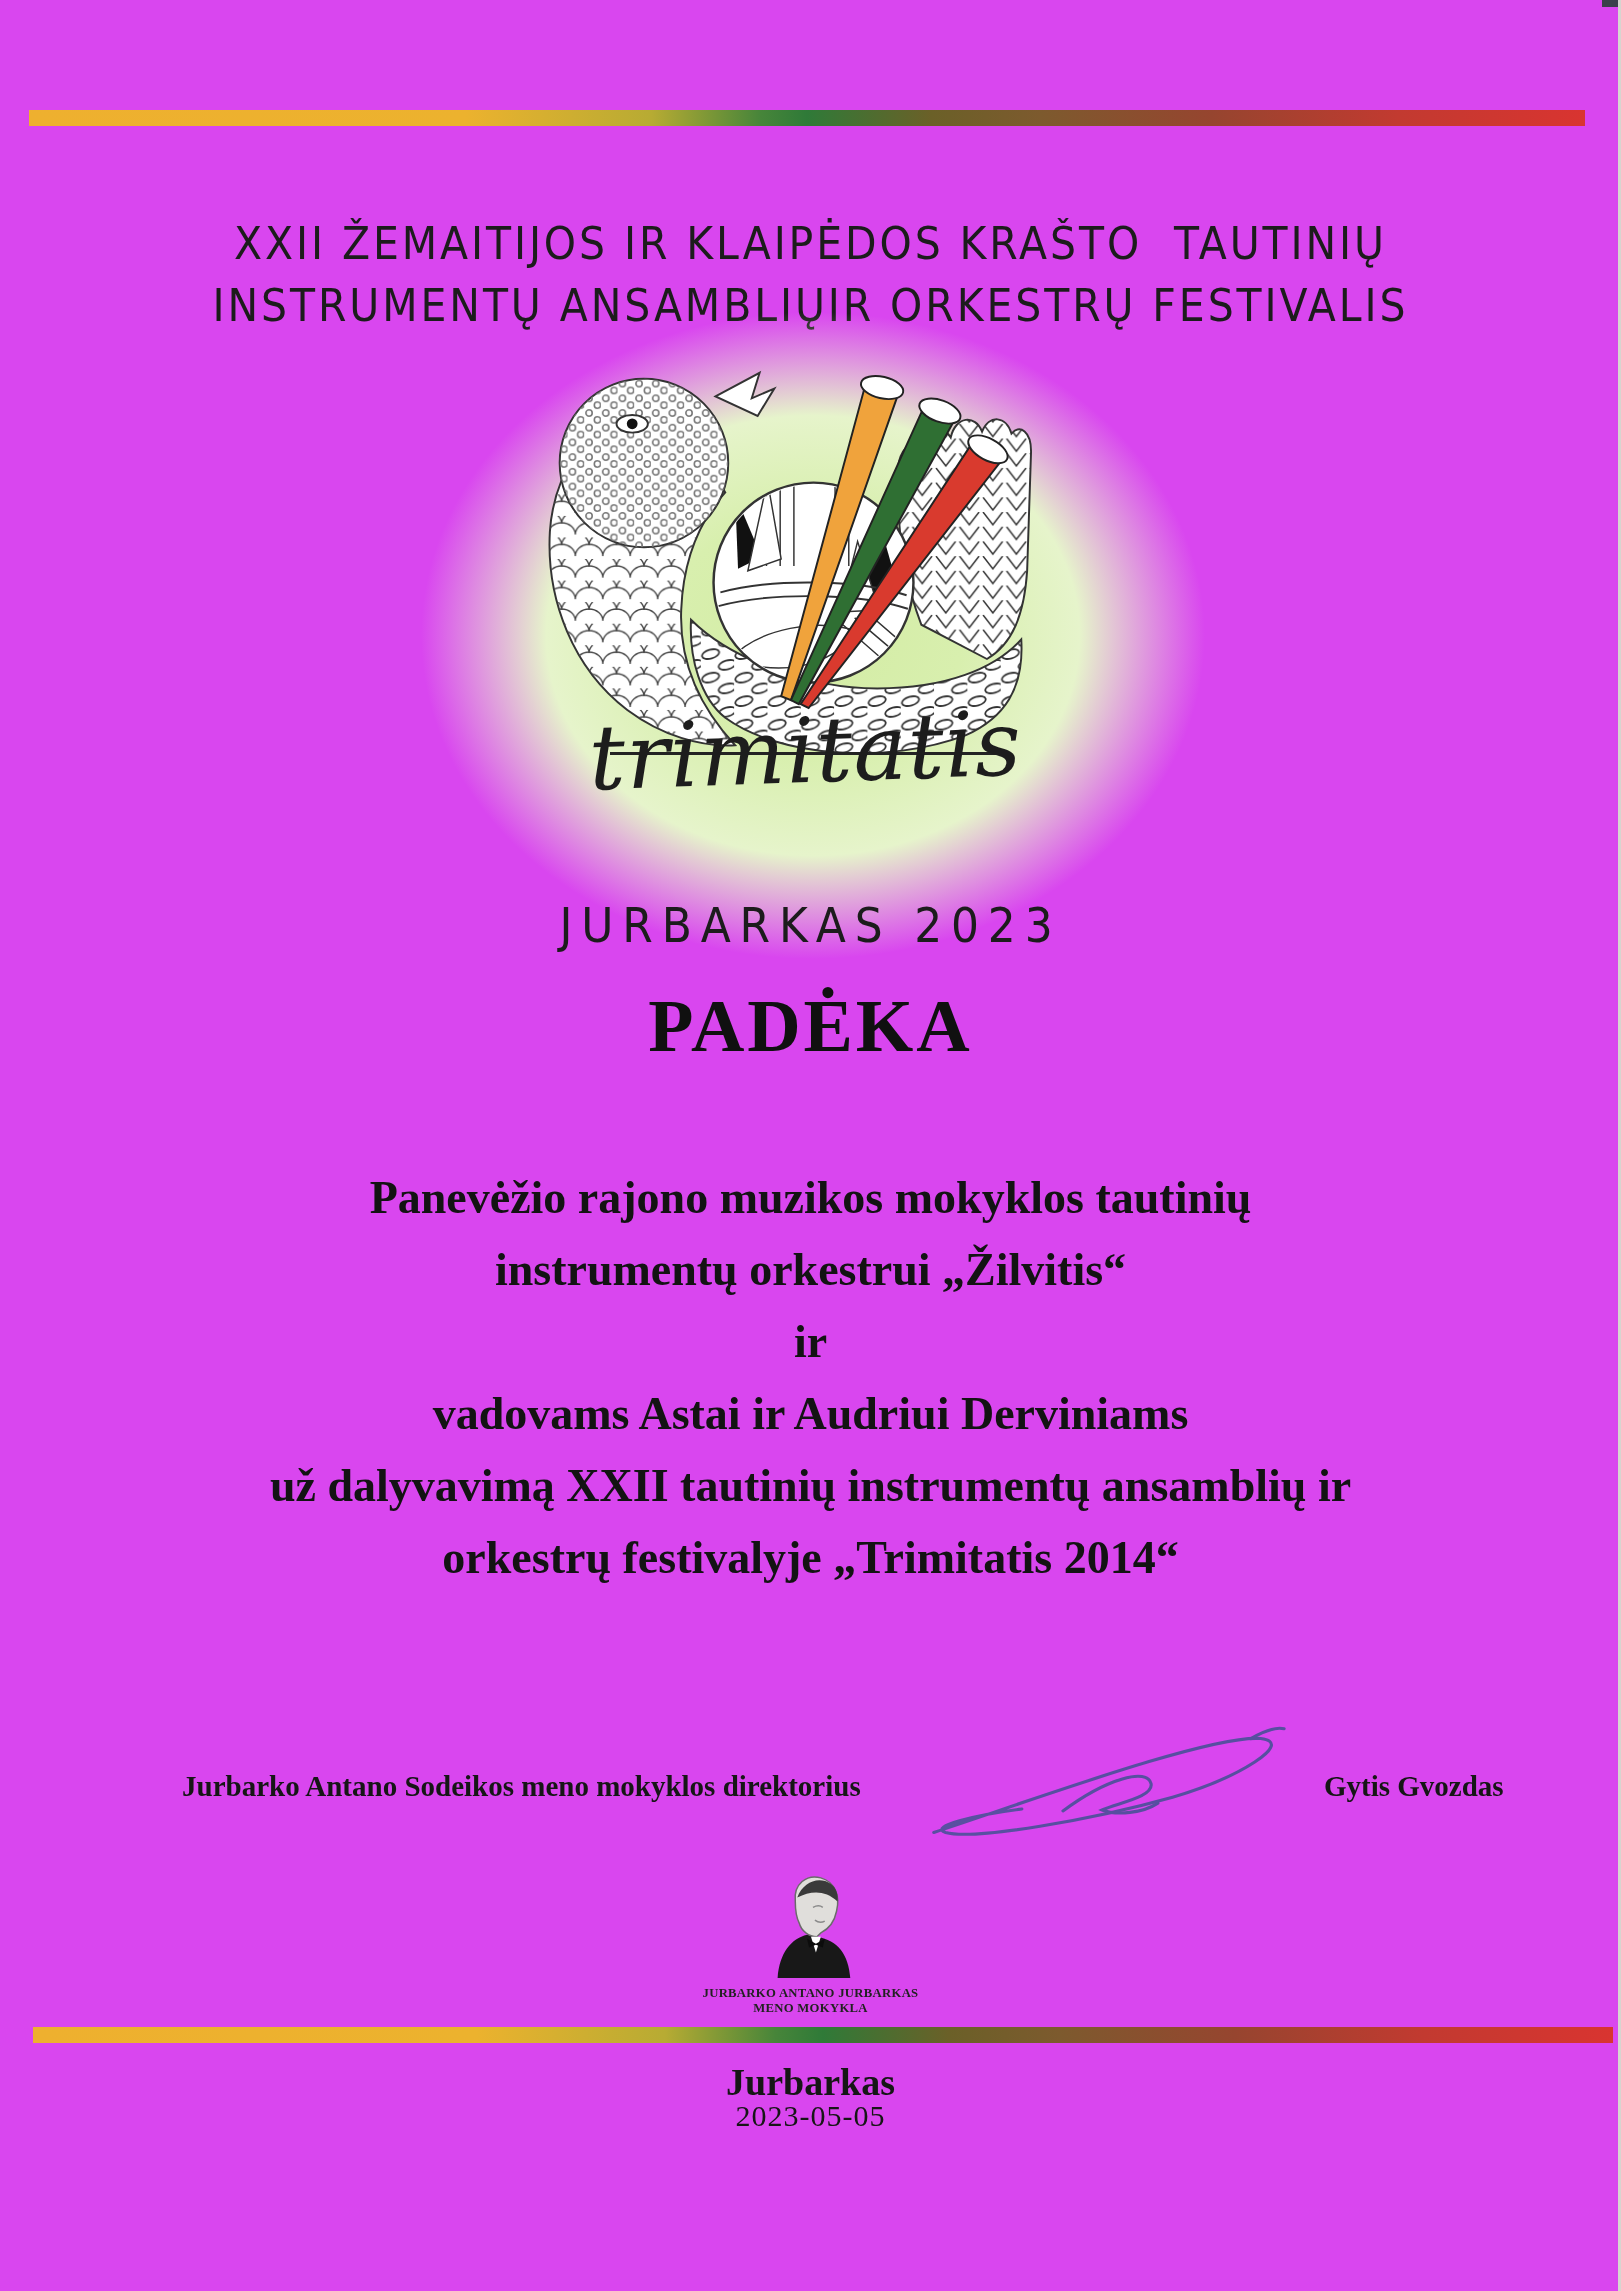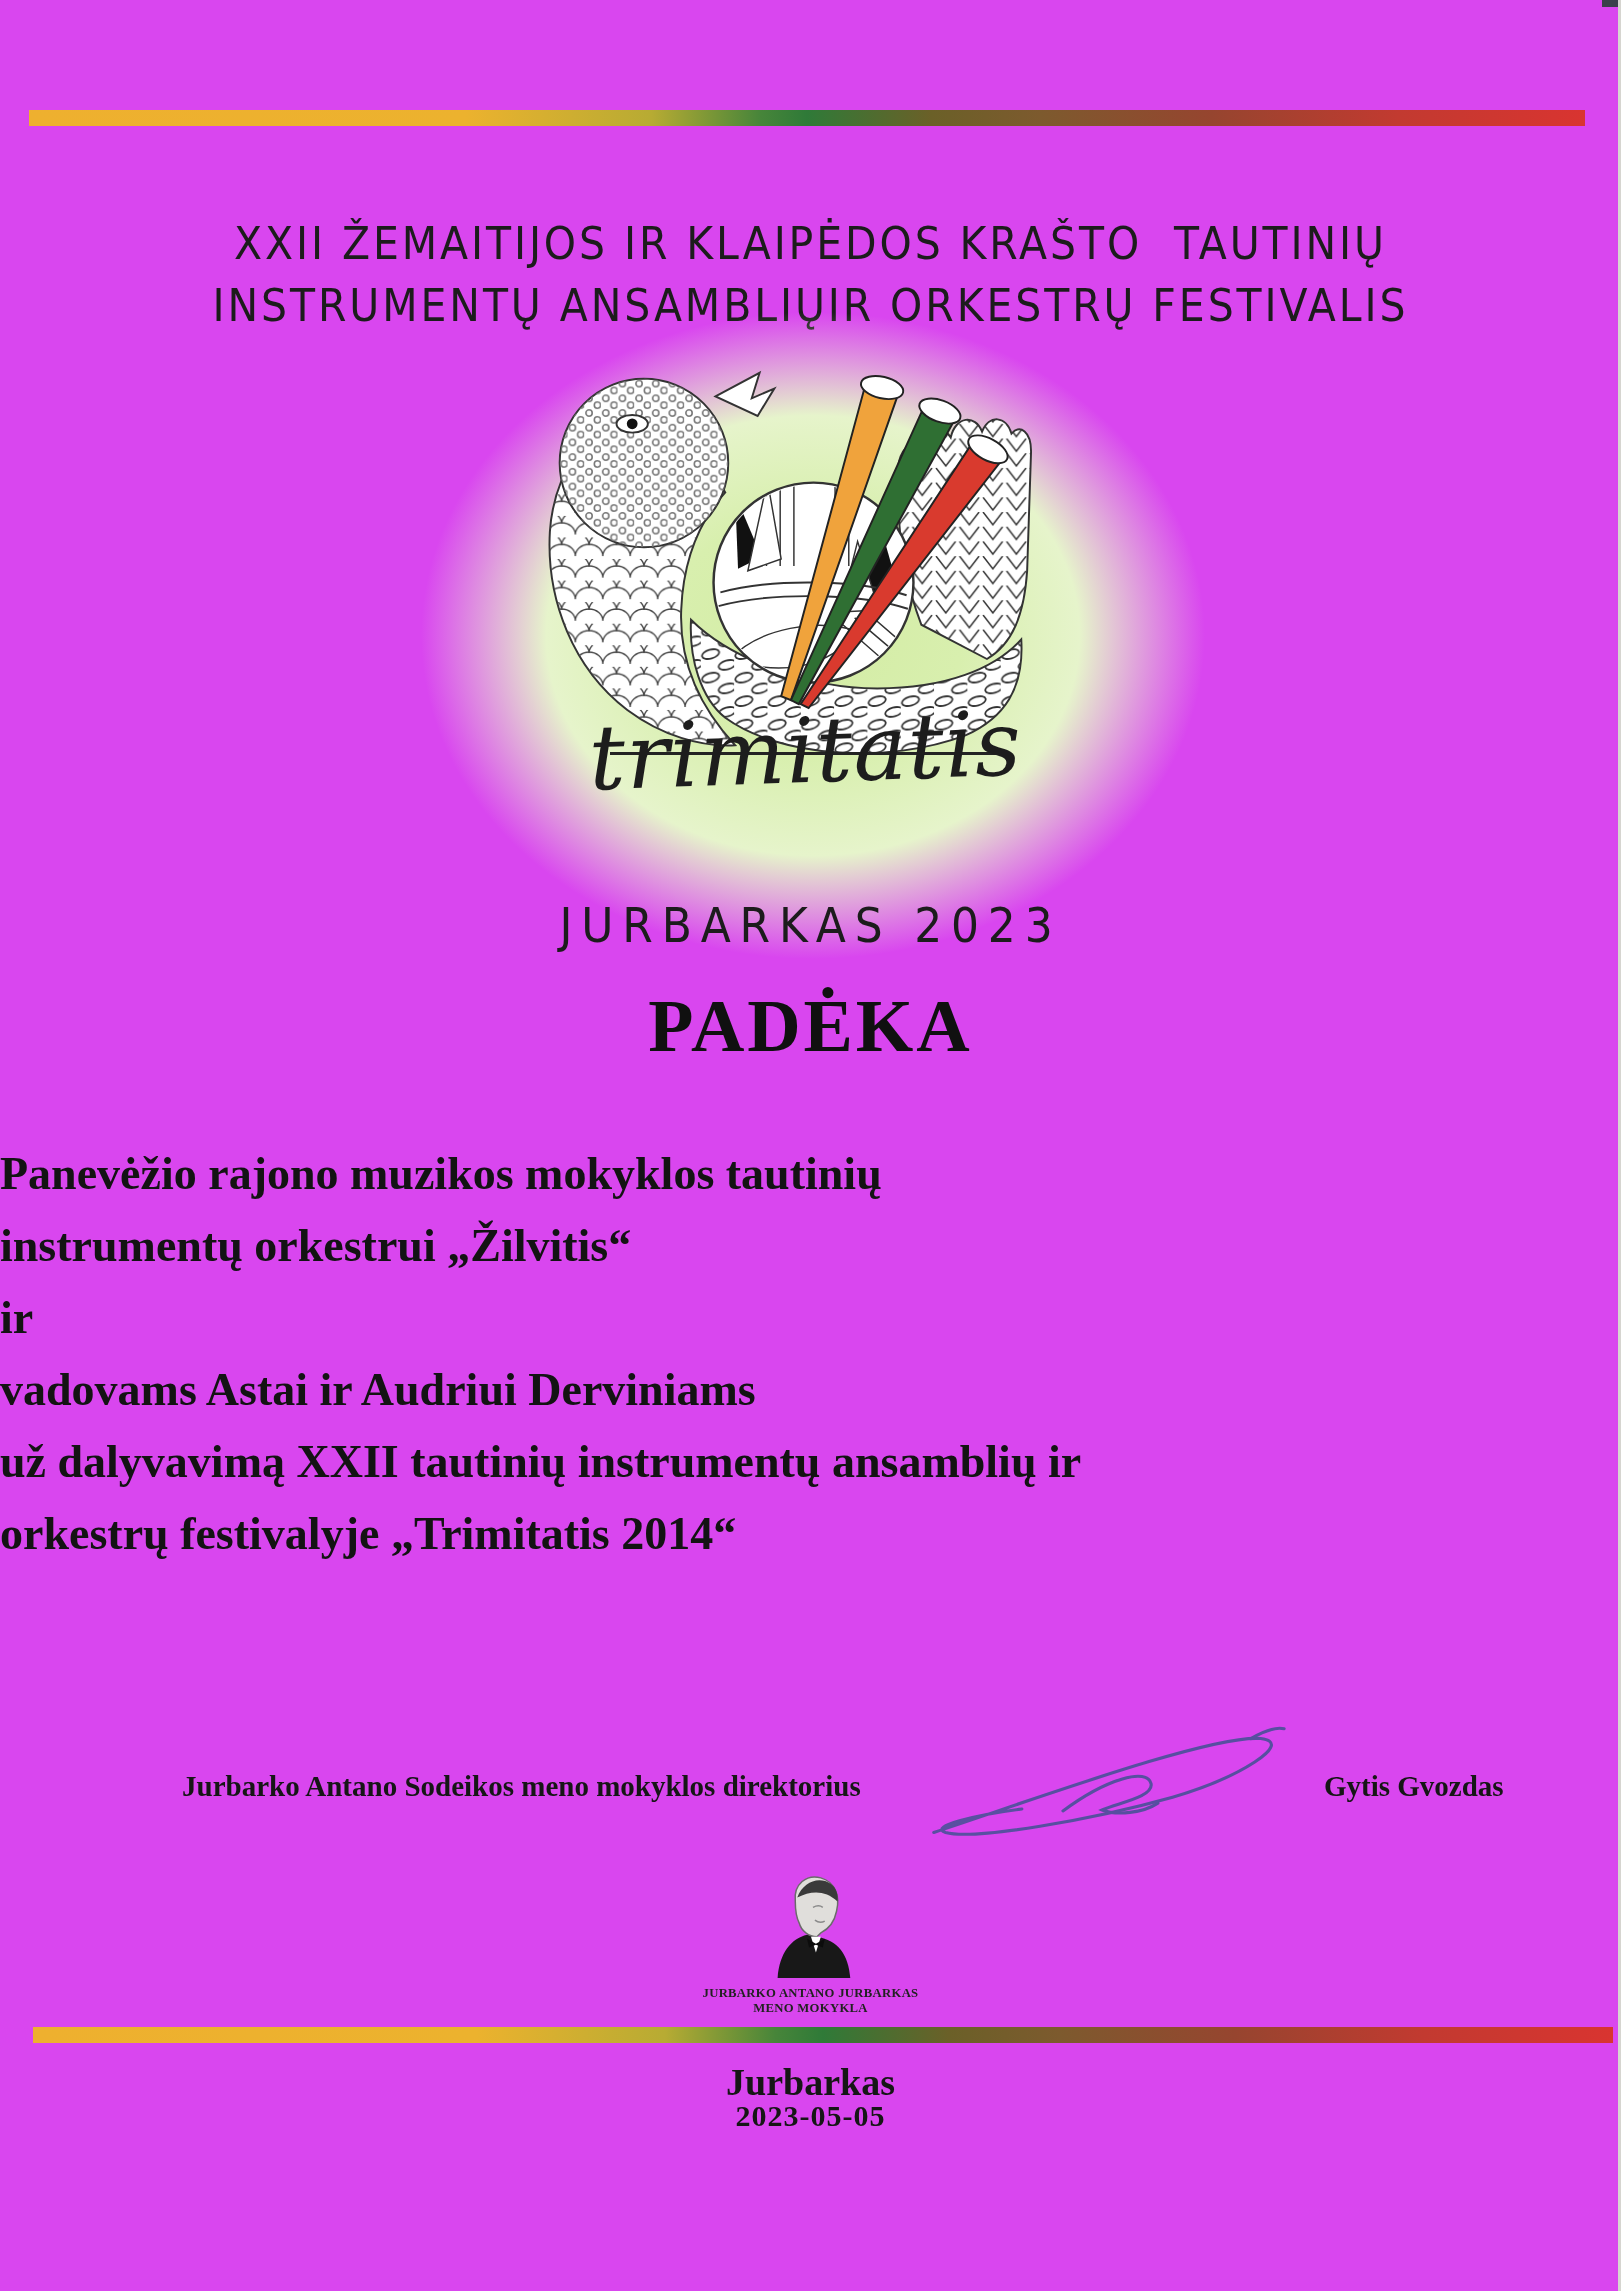--- a/index.html
+++ b/index.html
@@ -55,37 +55,37 @@
     transform:rotate(-2deg);
     letter-spacing:1px;
   }
 
   #event-line{top:900px;font-size:44px;letter-spacing:8.8px;}
 
   #title-padeka{
     top:984px;font-size:74px;font-weight:700;letter-spacing:2.9px;color:#101010;font-family:Liberation Serif, serif;
   }
 
-  #body-block{top:1138px;left:0;right:0;text-align:left;}
+  #body-block{top:1162px;left:0;right:0;text-align:center;}
   .body-line{
     font-size:46px;line-height:72px;font-weight:700;color:#131313;
   }
 
   #sig-label{left:163px;top:1770px;font-size:29px;font-weight:700;margin-left:19px;}
   #signer-name{left:1324px;top:1770px;font-size:29px;font-weight:700;}
 
   .emblem-text{
     font-size:12.7px;font-weight:700;letter-spacing:0.3px;color:#222;
     font-family:"Liberation Serif", serif;
   }
   #emblem-line1{top:1986px;}
   #emblem-line2{top:2001px;}
 
   #footer-city{top:2060px;font-size:38px;font-weight:700;}
-  #footer-date{top:2099px;font-size:30px;font-weight:700;letter-spacing:1px;}
+  #footer-date{top:2099px;font-size:30px;font-weight:400;letter-spacing:1px;}
 </style>
 </head>
 <body>
 
 <div id="page">
 
   <div id="stripe-top" class="abs stripe"></div>
   <div id="corner-mark" class="abs"></div>
   <div id="edge-shadow" class="abs"></div>
 

